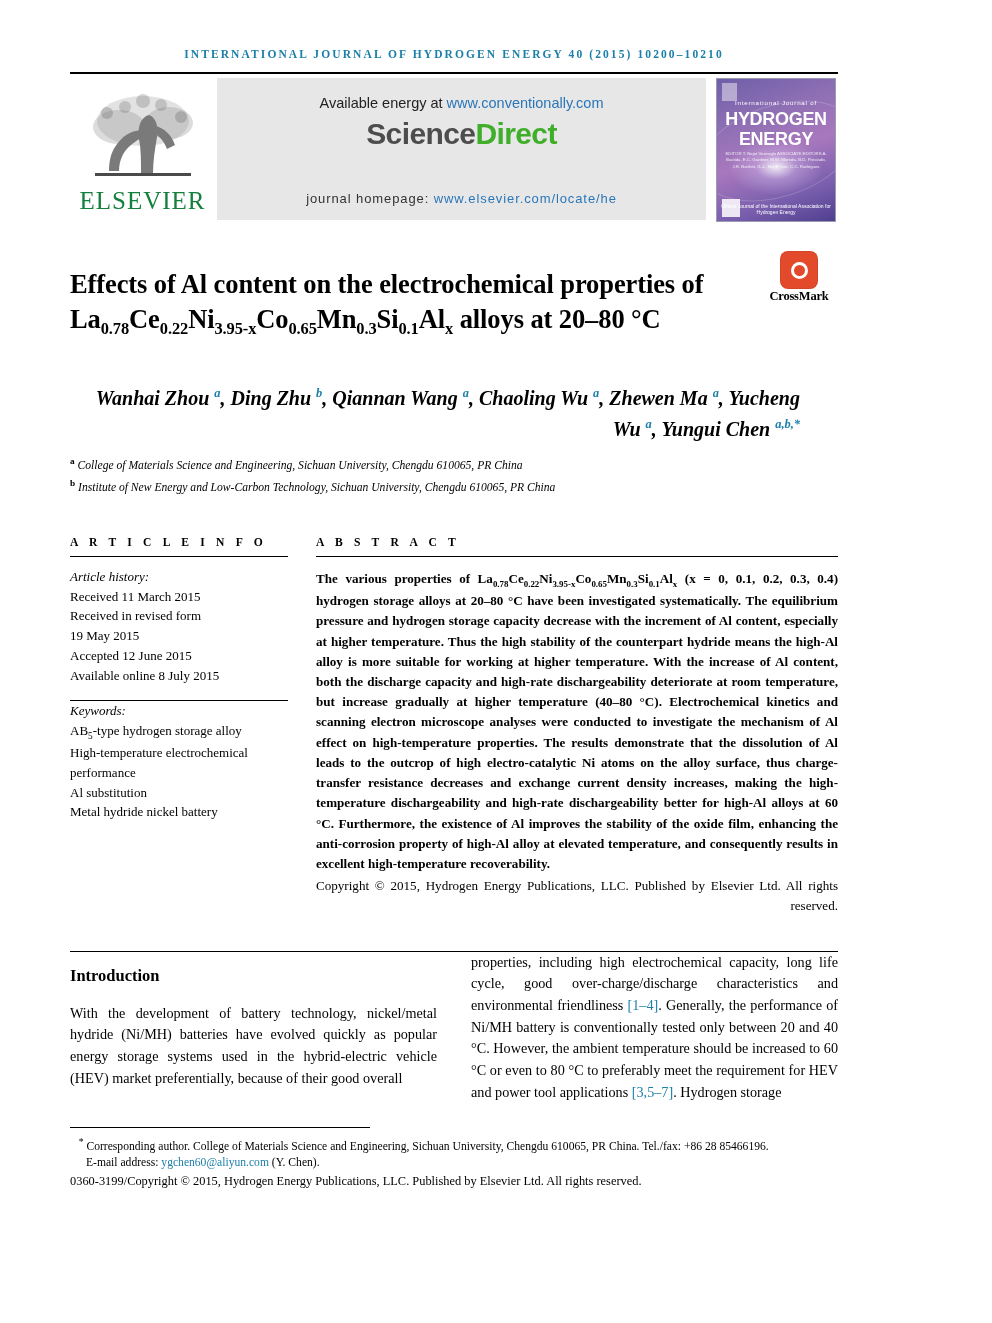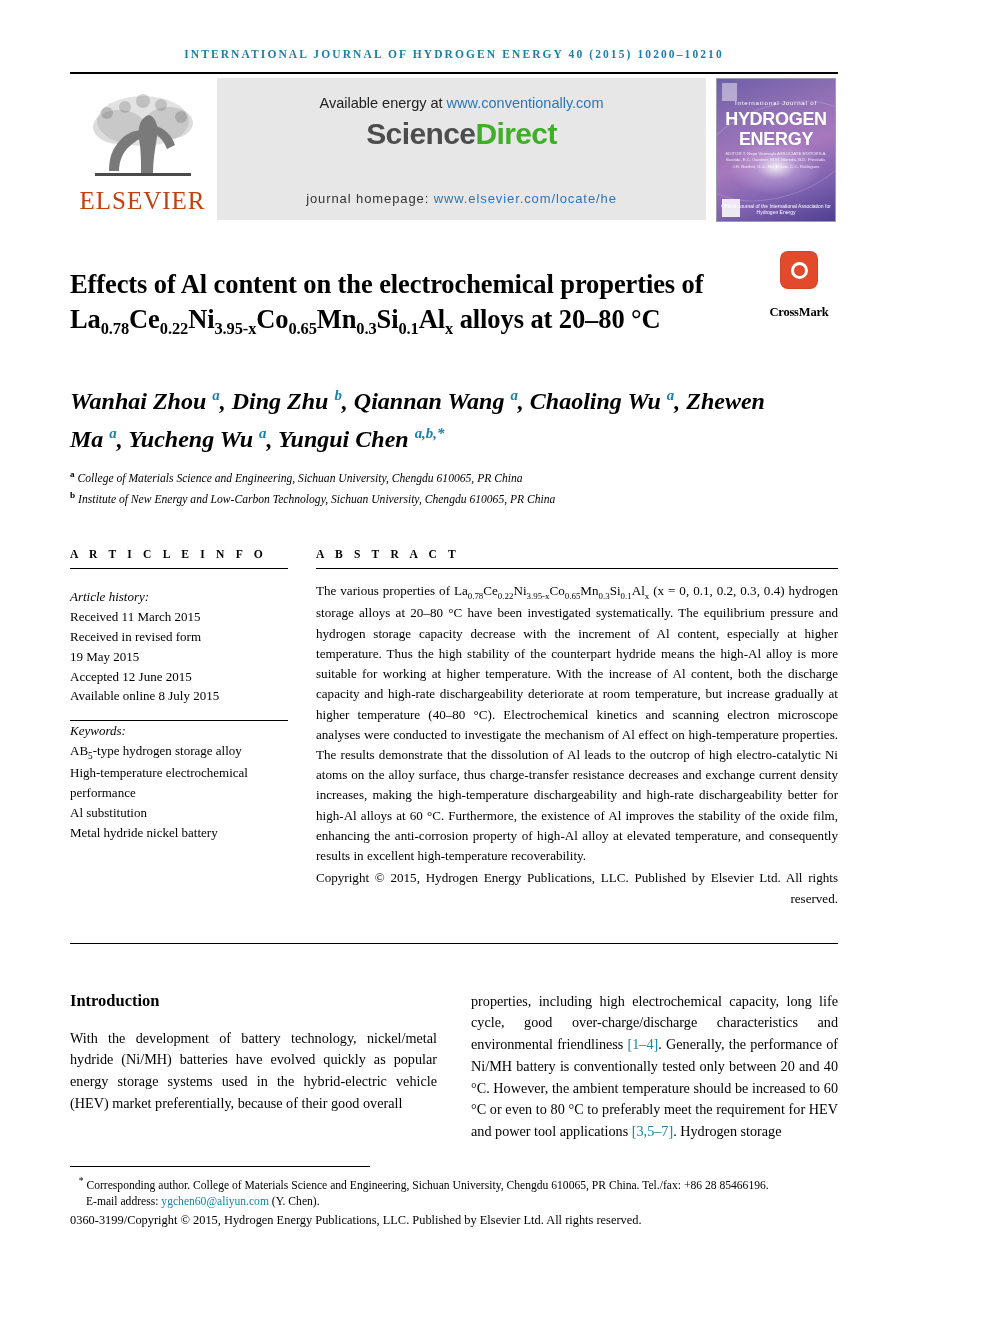--- a/index.html
+++ b/index.html
@@ -51,21 +51,21 @@
     display: flex;
     flex-direction: column;
     align-items: center;
     justify-content: center;
     padding-top: 4px;
     box-sizing: border-box;
   }
   .tree-svg { display:block; }
   .elsevier-word {
     font-family: "Liberation Serif", serif;
-    color: #c2410c;
+    color: #15803d;
     font-size: 25px;
     letter-spacing: 1px;
     margin-top: 1px;
     line-height: 1;
   }
   .sd-banner {
     flex: 1 1 auto;
     background: #e7e7e7;
     margin: 4px 10px 6px 2px;
     position: relative;
@@ -193,33 +193,34 @@
     width: 17px; height: 17px;
     margin: -8.5px 0 0 -8.5px;
     border-radius: 50%;
     border: 3px solid #ffffff;
     box-sizing: border-box;
   }
   .cm-label {
     font-family: "Liberation Serif", serif;
     font-weight: bold;
     font-size: 12.5px;
-    margin-top: 16px;
+    margin-top: 0;
     letter-spacing: -0.2px;
   }
 
   
   .authors {
     margin-top: 26px;
     font-family: "Liberation Serif", serif;
     font-style: italic;
     font-weight: bold;
-    font-size: 24px;
+    font-size: 20px;
     line-height: 1.55;
     max-width: 730px;
+    text-align: right;
   }
   .authors sup { color: #1b7fa8; font-size: 0.62em; font-style: italic; font-weight: bold; }
   .affils {
     margin-top: 9px;
     font-family: "Liberation Serif", serif;
     font-style: italic;
     font-size: 11.6px;
     line-height: 1.62;
   }
   .affils sup { font-weight: bold; font-style: normal; font-size: 0.8em; }
@@ -233,61 +234,62 @@
   .col-info { flex: 0 0 246px; padding-right: 28px; box-sizing: border-box; }
   .col-abs  { flex: 1 1 auto; }
   .sec-head {
     font-family: "Liberation Serif", serif;
     font-weight: bold;
     font-size: 11.6px;
     letter-spacing: 4.2px;
   }
   .rule { border-top: 1.6px solid #000; margin-top: 7px; }
   .hist {
-    margin-top: 18px;
+    margin-top: 10px;
     font-family: "Liberation Serif", serif;
     font-size: 13px;
     line-height: 1.53;
   }
   .hist .hist-title { font-style: italic; }
   .kw-rule { border-top: 1.3px solid #000; margin-top: 14px; }
   .keywords {
     font-family: "Liberation Serif", serif;
     font-size: 13px;
     line-height: 1.53;
   }
   .keywords .kw-title { font-style: italic; }
   .keywords sub { font-size: 0.72em; }
   .abstract-body {
     margin-top: 12px;
     font-family: "Liberation Serif", serif;
     font-size: 13.1px;
     line-height: 1.545;
     text-align: justify;
+    font-weight: bold;
   }
   .abstract-body sub { font-size: 0.68em; }
   .copyright-line {
     margin-top: 2px;
     font-family: "Liberation Serif", serif;
     font-size: 13.1px;
     line-height: 1.545;
     text-align: justify;
     text-align-last: right;
   }
 
   .body-rule {
     border-top: 1.6px solid #000;
     margin-top: 34px;
   }
 
   
   .body-cols {
     display: flex;
-    margin-top: 47px;
     gap: 34px;
+    align-items: center;
   }
   .bcol { flex: 1 1 0; }
   .h1-intro {
     font-family: "Liberation Serif", serif;
     font-weight: bold;
     font-size: 16.5px;
     margin-bottom: 17px;
   }
   .para {
     font-family: "Liberation Serif", serif;

